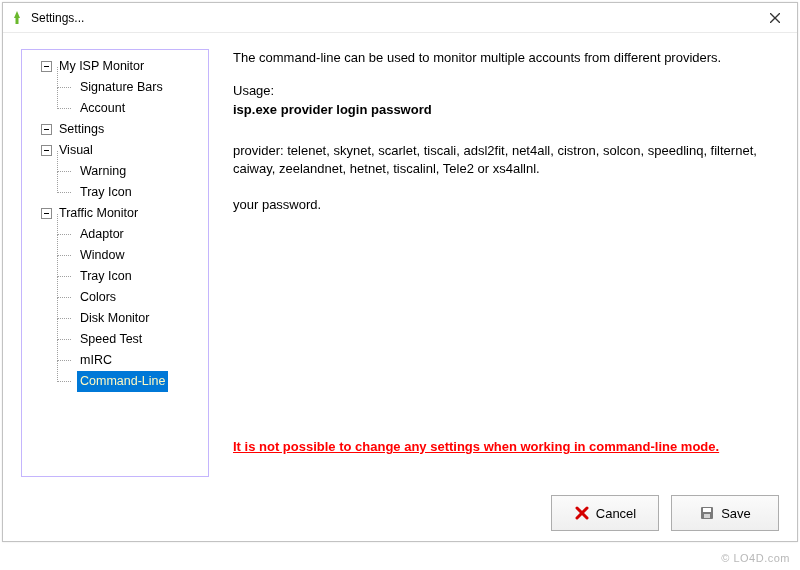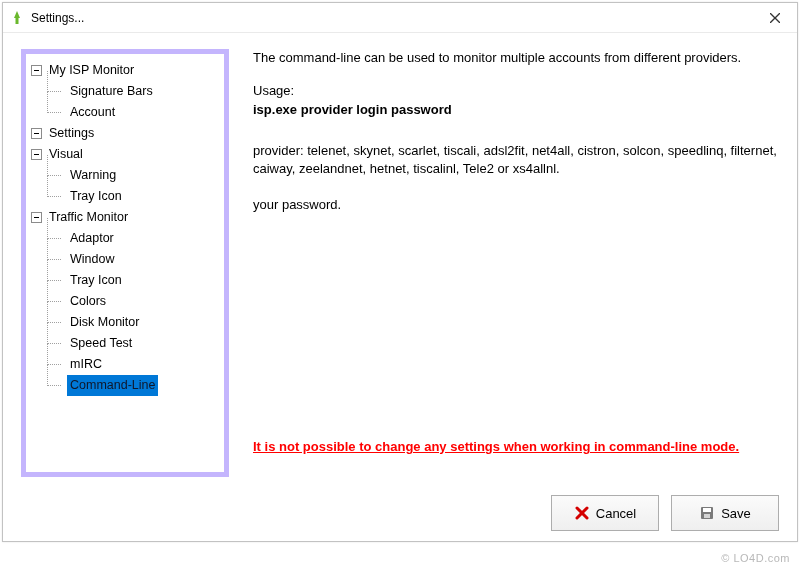--- a/index.html
+++ b/index.html
@@ -50,25 +50,25 @@
     cursor: pointer;
   }
   .closebtn svg { width: 10px; height: 10px; stroke: #333; stroke-width: 1.3; }
   .content {
     flex: 1;
     padding: 16px 18px 8px 18px;
     display: flex;
     gap: 24px;
   }
   .treepanel {
-    width: 208px;
+    width: 188px;
     height: 428px;
-    border: 5px solid #c4b5fd;
-    background: #fff;
-    padding: 6px 1px;
+    border: 1px solid #c4b5fd;
+    background: #fff;
+    padding: 6px 15px;
     overflow: auto;
     font-size: 12.5px;
     line-height: 21px;
   }
   .tree ul { list-style: none; margin: 0; padding: 0; }
   .tree > ul { padding-left: 4px; }
   .node {
     display: flex;
     align-items: center;
     position: relative;
@@ -109,21 +109,21 @@
   .expander::before { 
     top: 4px; left: 2px; width: 5px; height: 1px;
   }
   
   .nodetext {
     padding: 0 3px;
     display: inline-block;
   }
   .nodetext.selected {
     background: #0078d7;
-    color: #0f172a;
+    color: #fef9c3;
   }
   .detail {
     flex: 1;
     padding-top: 0;
     font-size: 13px;
     line-height: 1.45;
     display: flex;
     flex-direction: column;
   }
   .detail p { margin: 0 0 14px 0; }

